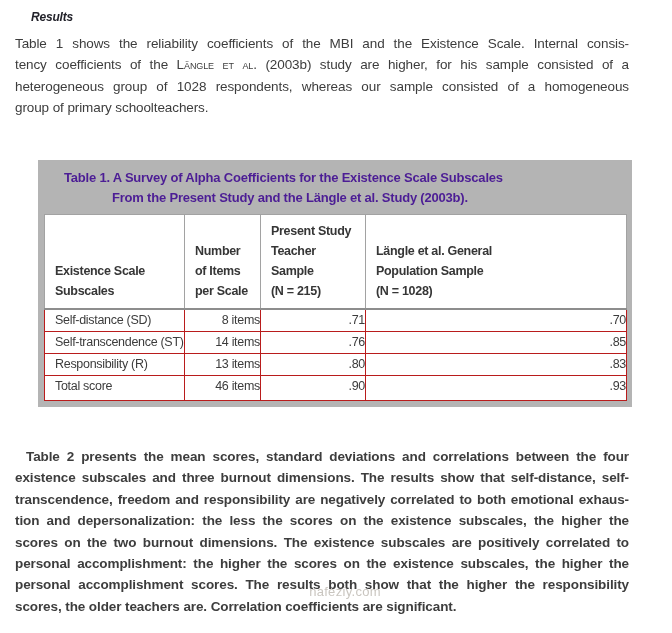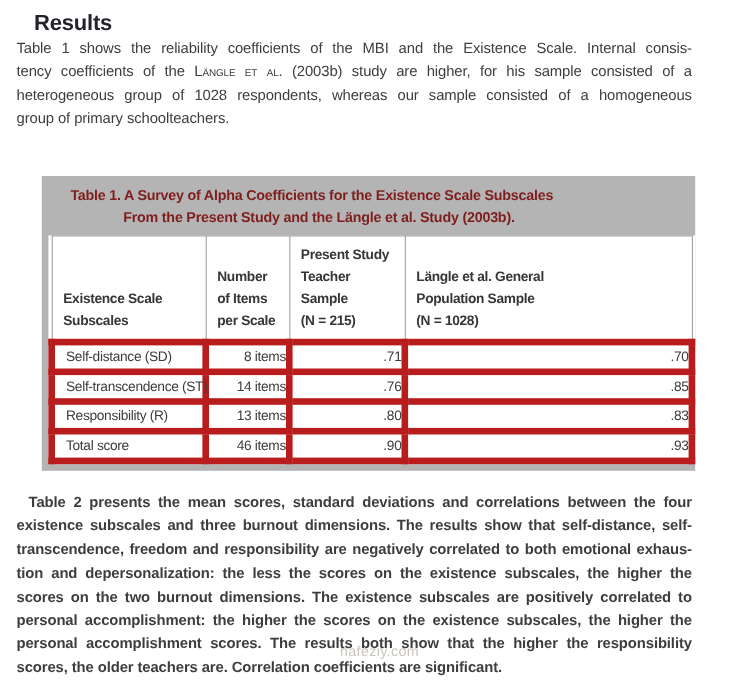--- a/index.html
+++ b/index.html
@@ -4,21 +4,21 @@
 <style>
   html,body{margin:0;padding:0;}
   body{
     width:672px;height:633px;position:relative;overflow:hidden;
     background:#ffffff;
     font-family:"Liberation Sans",sans-serif;
     color:#3d3d3d;
   }
   .heading{
     position:absolute;left:31px;top:10px;
-    font-size:20px;font-weight:bold;
+    font-size:12px;font-weight:bold;font-style:italic;
     color:#23232b;letter-spacing:-0.2px;
   }
   .para{
     position:absolute;left:15px;width:614px;
     font-size:13.5px;line-height:21.4px;letter-spacing:-0.1px;
     color:#3d3d3d;
   }
   #para1{top:33px;}
   #para2{top:446px;font-weight:bold;}
   .line{white-space:nowrap;text-align:left;}
@@ -28,40 +28,40 @@
 
   
   .table1{
     position:absolute;left:38px;top:160px;width:594px;
     background:#b4b4b4;
     padding:0 6px 6px 6px;
     box-sizing:border-box;
   }
   .table1-title{
     padding:8px 6px 7px 6px;
-    font-size:13px;font-weight:bold;color:#7f1d1d;
+    font-size:13px;font-weight:bold;color:#4c1d95;
     line-height:19.5px;letter-spacing:-0.2px;
     white-space:nowrap;
   }
   .table1-title .t1{padding-left:14px;}
   .table1-title .t2{padding-left:62px;}
   table.grid{
     border-collapse:collapse;width:582px;background:#ffffff;
     font-size:12.5px;letter-spacing:-0.3px;color:#3c3c3c;
     table-layout:fixed;
   }
   table.grid th{
     border:1px solid #a2a2a2;border-bottom:2px solid #8d8d8d;
     vertical-align:bottom;text-align:left;font-weight:bold;
     padding:6px 4px 7px 10px;white-space:pre-line;
     line-height:20px;height:81px;box-sizing:border-box;
     background:#ffffff;color:#363636;
   }
   table.grid td{
-    border:6px solid #b91c1c;
+    border:1px solid #b91c1c;
     padding:3px 4px 4px 10px;height:21px;box-sizing:border-box;
     line-height:14px;white-space:nowrap;background:#ffffff;
   }
   table.grid td.center{text-align:right;padding-left:0;padding-right:0;}
   table.grid tbody tr:last-child td{height:25px;vertical-align:top;}
 
   
   .watermark{
     position:absolute;left:283px;top:584px;width:124px;
     text-align:center;pointer-events:none;

